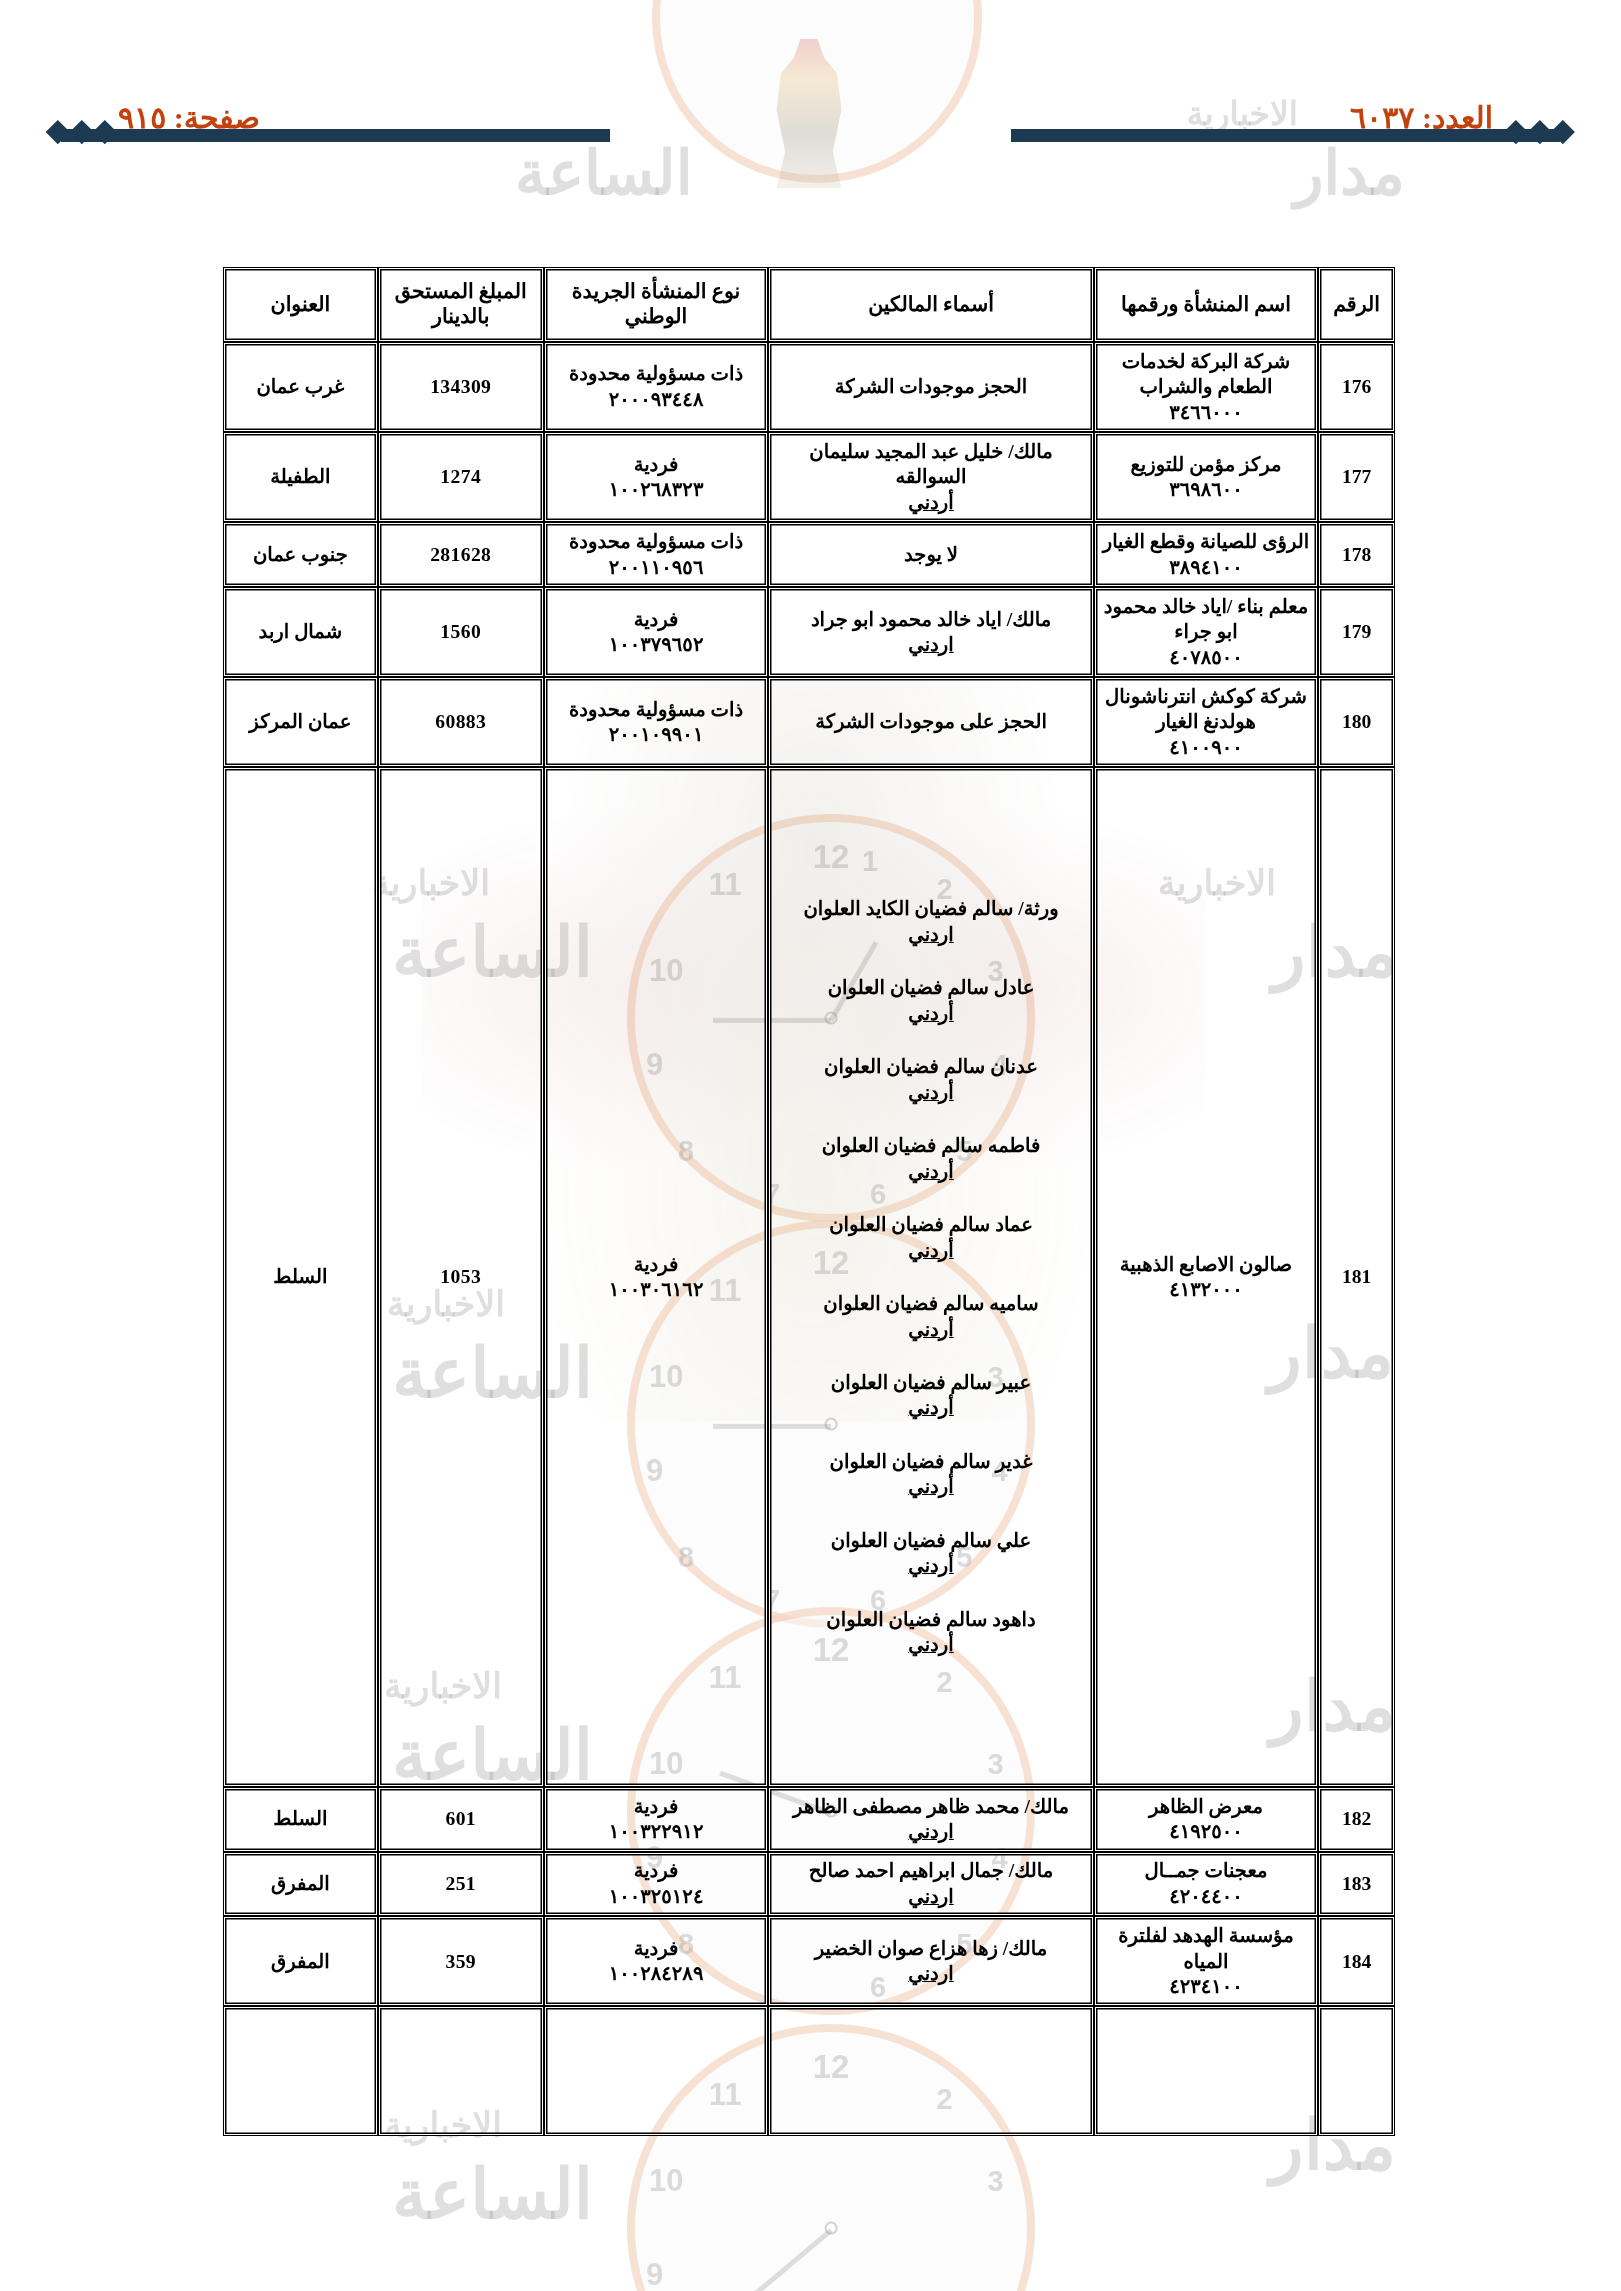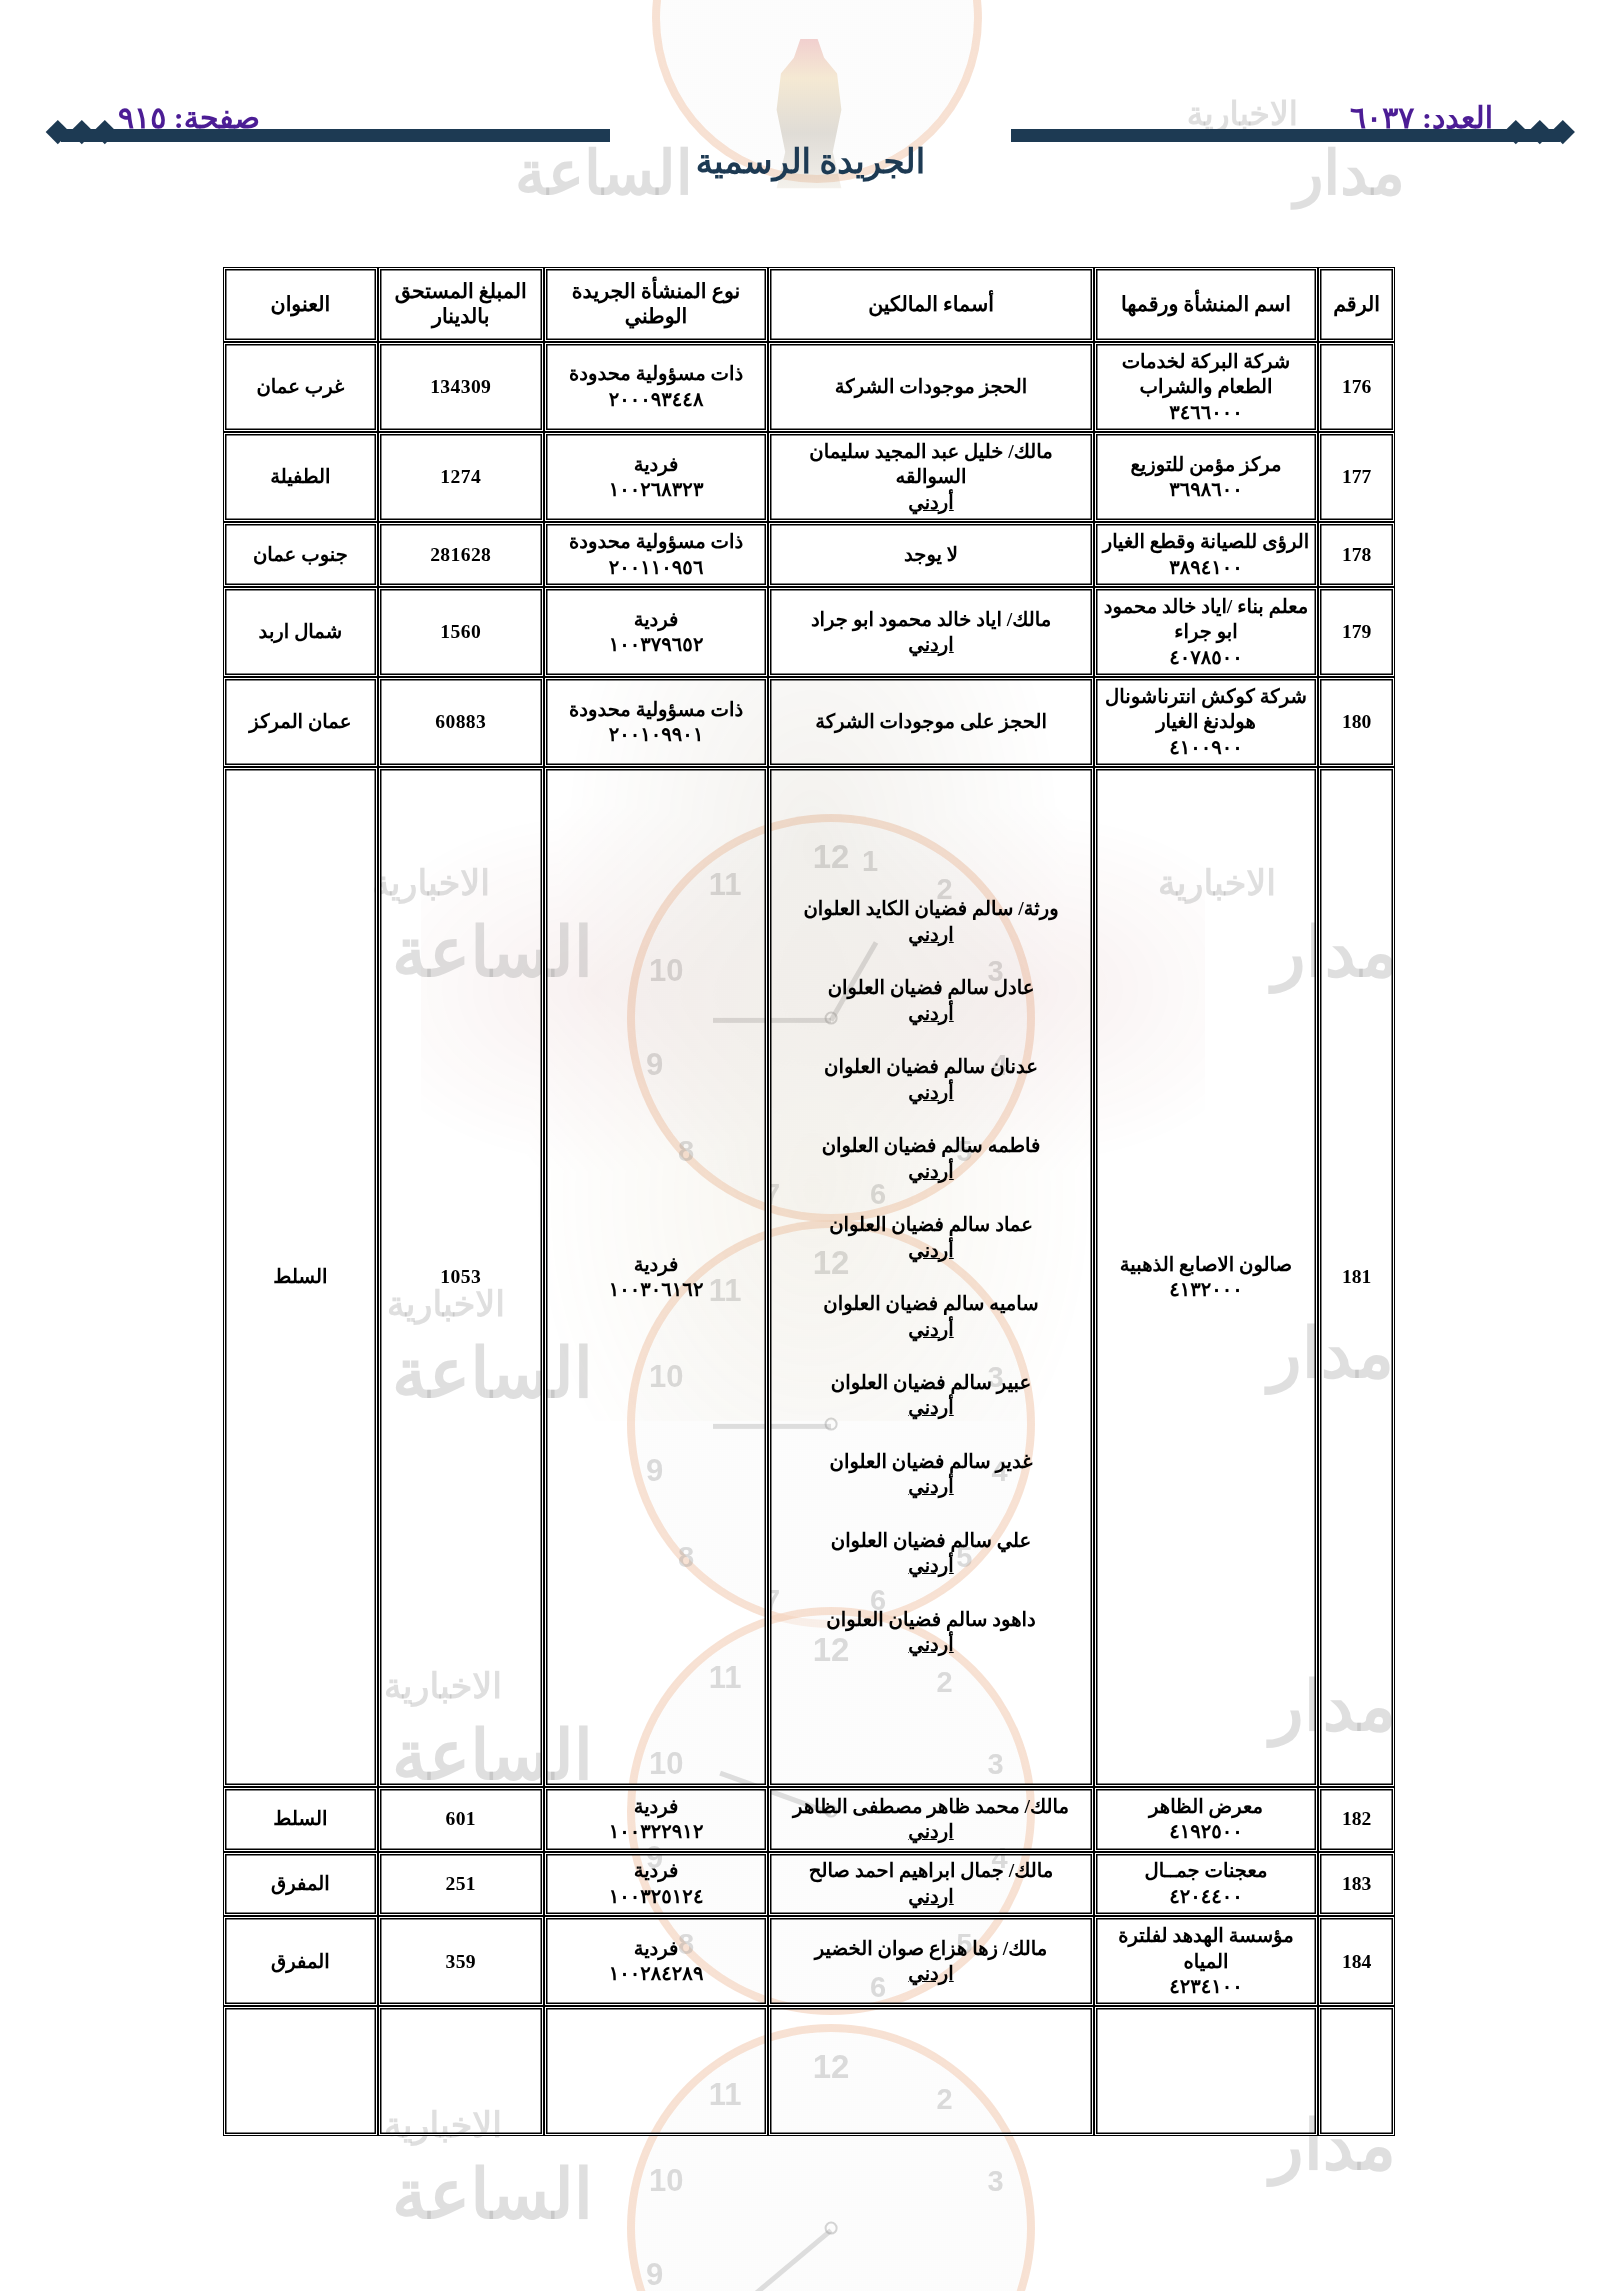--- a/index.html
+++ b/index.html
@@ -93,21 +93,21 @@
     width: 21.6px; height: 21.6px;
     background: #1d3a53;
     transform: rotate(45deg) scale(0.78);
   }
   .issue-no, .page-no {
     position: absolute;
     top: 5.9px;
     font-family: "Liberation Serif", serif;
     font-weight: bold;
     font-size: 30px;
-    color: #4c1d95;
+    color: #c2410c;
     letter-spacing: 0.5px;
   }
   .issue-no { right: 128px; }
   .page-no  { left: 118px; }
   .gazette-title {
     position: absolute;
     top: 47px;
     left: 0;
     width: 1621px;
     text-align: center;
@@ -283,21 +283,20 @@
     <div class="hdr-rule right"></div>
     <div class="hdr-diamonds left">
       <span class="dia"></span>
         <span class="dia"></span>
         <span class="dia"></span>
     </div>
     <div class="hdr-rule left"></div>
 
     <div class="issue-no">العدد: ٦٠٣٧</div>
     <div class="page-no">صفحة: ٩١٥</div>
-    <div class="gazette-title">الجريدة الرسمية</div>
   </div>
 
   <div class="table-wrap">
     <table class="reg">
       <colgroup>
         <col class="c-num">
           <col class="c-est">
           <col class="c-owners">
         <col class="c-type">
           <col class="c-amount">

